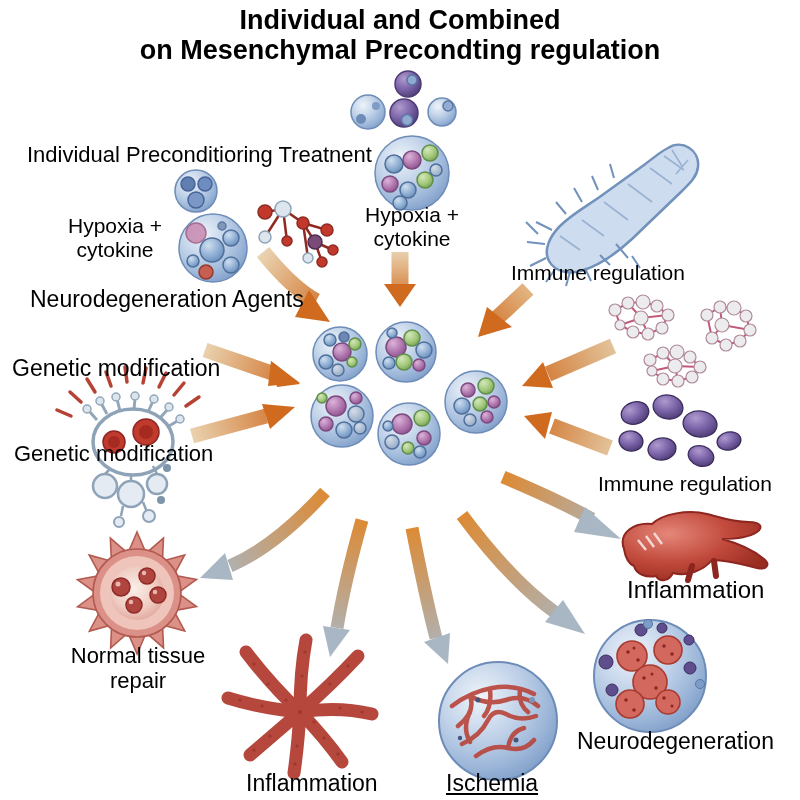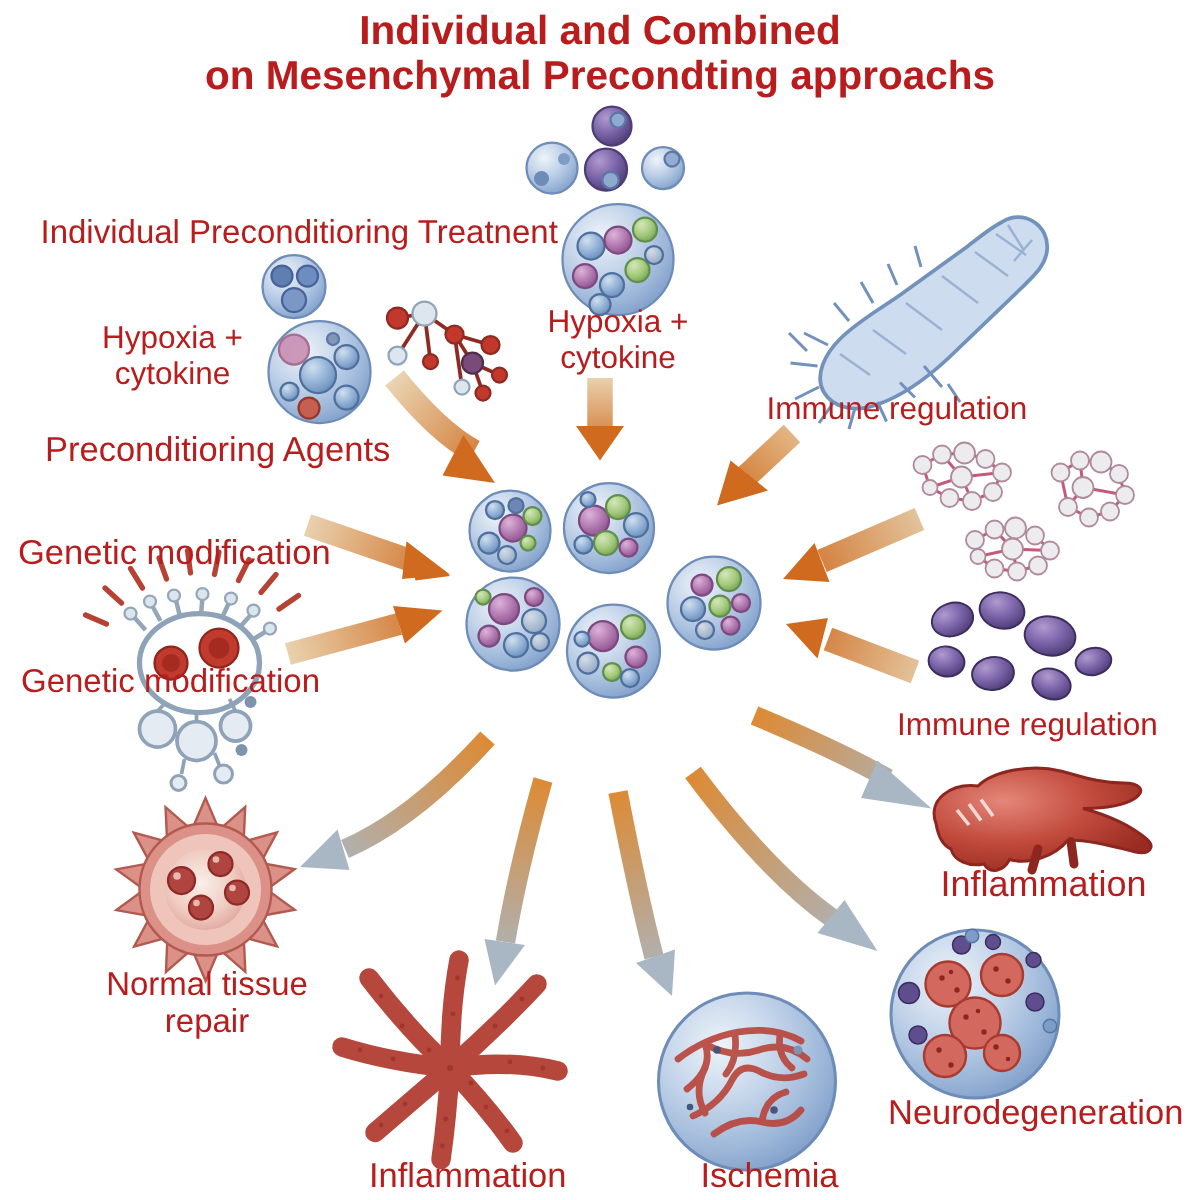--- a/index.html
+++ b/index.html
@@ -1,35 +1,35 @@
 <!DOCTYPE html>
 <html><head>
 <meta charset="utf-8">
 <style>
   html,body{margin:0;padding:0;background:#ffffff;}
   #stage{position:relative;width:800px;height:800px;background:#ffffff;overflow:hidden;
          font-family:"Liberation Sans", sans-serif;color:#111;}
   #art{position:absolute;left:0;top:0;}
-  .lbl{position:absolute;color:#b91c1c;white-space:nowrap;line-height:1.12;}
+  .lbl{position:absolute;color:#000000;white-space:nowrap;line-height:1.12;}
   .title{left:0;top:6px;width:800px;text-align:center;font-weight:bold;font-size:27px;line-height:1.1;}
   .t-indiv{left:27px;top:143px;font-size:22px;text-align:center;}
   .t-hypL{left:55px;top:214px;width:120px;text-align:center;font-size:21px;white-space:normal;}
   .t-hypC{left:352px;top:203px;width:120px;text-align:center;font-size:21px;white-space:normal;}
   .t-immT{left:511px;top:261px;font-size:21px;}
   .t-pharma{left:30px;top:287px;font-size:23px;}
   .t-drug{left:64px;top:325px;font-size:23px;}
   .t-gen1{left:12px;top:356px;font-size:23px;}
   .t-gen2{left:14px;top:442px;font-size:22px;}
   .t-msc{left:340px;top:464px;width:140px;text-align:center;font-size:35px;font-weight:bold;}
   .t-immR{left:598px;top:472px;font-size:21px;}
   .t-inflR{left:627px;top:577px;font-size:24px;}
   .t-norm{left:63px;top:644px;width:150px;text-align:center;font-size:22px;white-space:normal;}
   .t-inflB{left:246px;top:771px;font-size:23px;}
-  .t-isch{left:467px;top:771px;font-size:23px;}
-  .t-neuro{left:592px;top:729px;font-size:23px;}
+  .t-isch{left:446px;top:771px;font-size:23px;text-decoration:underline;}
+  .t-neuro{left:577px;top:729px;font-size:23px;}
 </style>
 </head>
 <body>
 
 <div id="stage">
 
 <svg id="art" width="800" height="800" viewBox="0 0 800 800">
   <defs>
     <radialGradient id="cellG" cx="35%" cy="30%" r="75%">
       <stop offset="0%" stop-color="#eef4fa"></stop>
@@ -489,28 +489,28 @@
     </g>
     <circle cx="16" cy="70" r="6" fill="#e4ebf2" stroke="#8fa3b8" stroke-width="2"></circle>
     <circle cx="-14" cy="76" r="5" fill="#e4ebf2" stroke="#8fa3b8" stroke-width="2"></circle>
     <circle cx="34" cy="22" r="4" fill="#7e94ab"></circle>
     <circle cx="28" cy="54" r="4" fill="#7e94ab"></circle>
   </g>
 </svg>
 
   <div class="lbl title">
     <div>Individual and Combined</div>
-    <div>on Mesenchymal Precondting approachs</div>
+    <div>on Mesenchymal Precondting regulation</div>
   </div>
 
   <div class="lbl t-indiv">Individual Preconditioring Treatnent</div>
   <div class="lbl t-hypL">Hypoxia + cytokine</div>
   <div class="lbl t-hypC">Hypoxia + cytokine</div>
   <div class="lbl t-immT">Immune regulation</div>
-  <div class="lbl t-pharma">Preconditioring Agents</div>
+  <div class="lbl t-pharma">Neurodegeneration Agents</div>
   <div class="lbl t-gen1">Genetic modification</div>
   <div class="lbl t-gen2">Genetic modification</div>
   <div class="lbl t-immR">Immune regulation</div>
   <div class="lbl t-inflR">Inflammation</div>
   <div class="lbl t-norm">Normal tissue repair</div>
   <div class="lbl t-inflB">Inflammation</div>
   <div class="lbl t-isch">Ischemia</div>
   <div class="lbl t-neuro">Neurodegeneration</div>
 </div>
 

